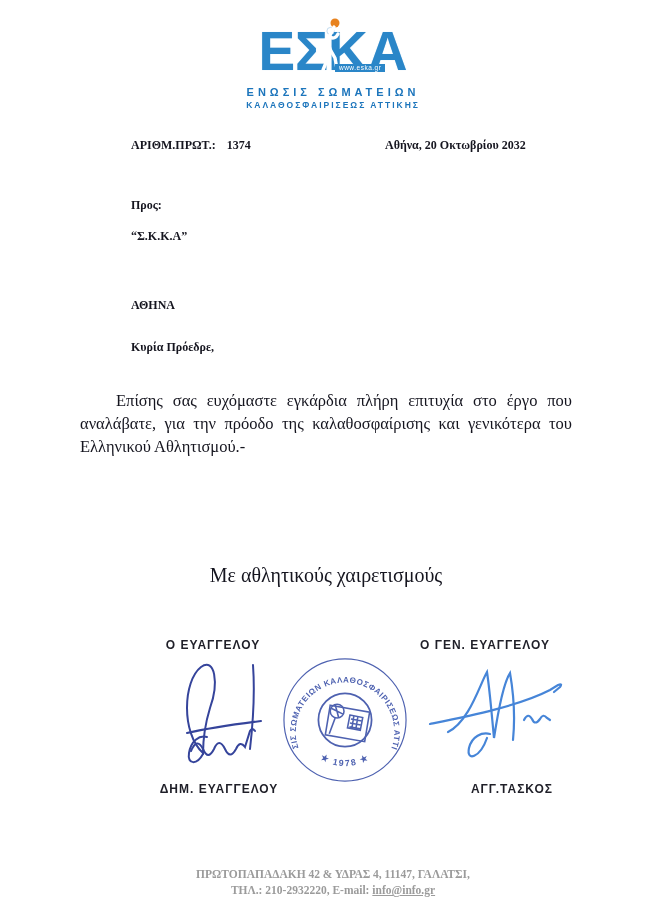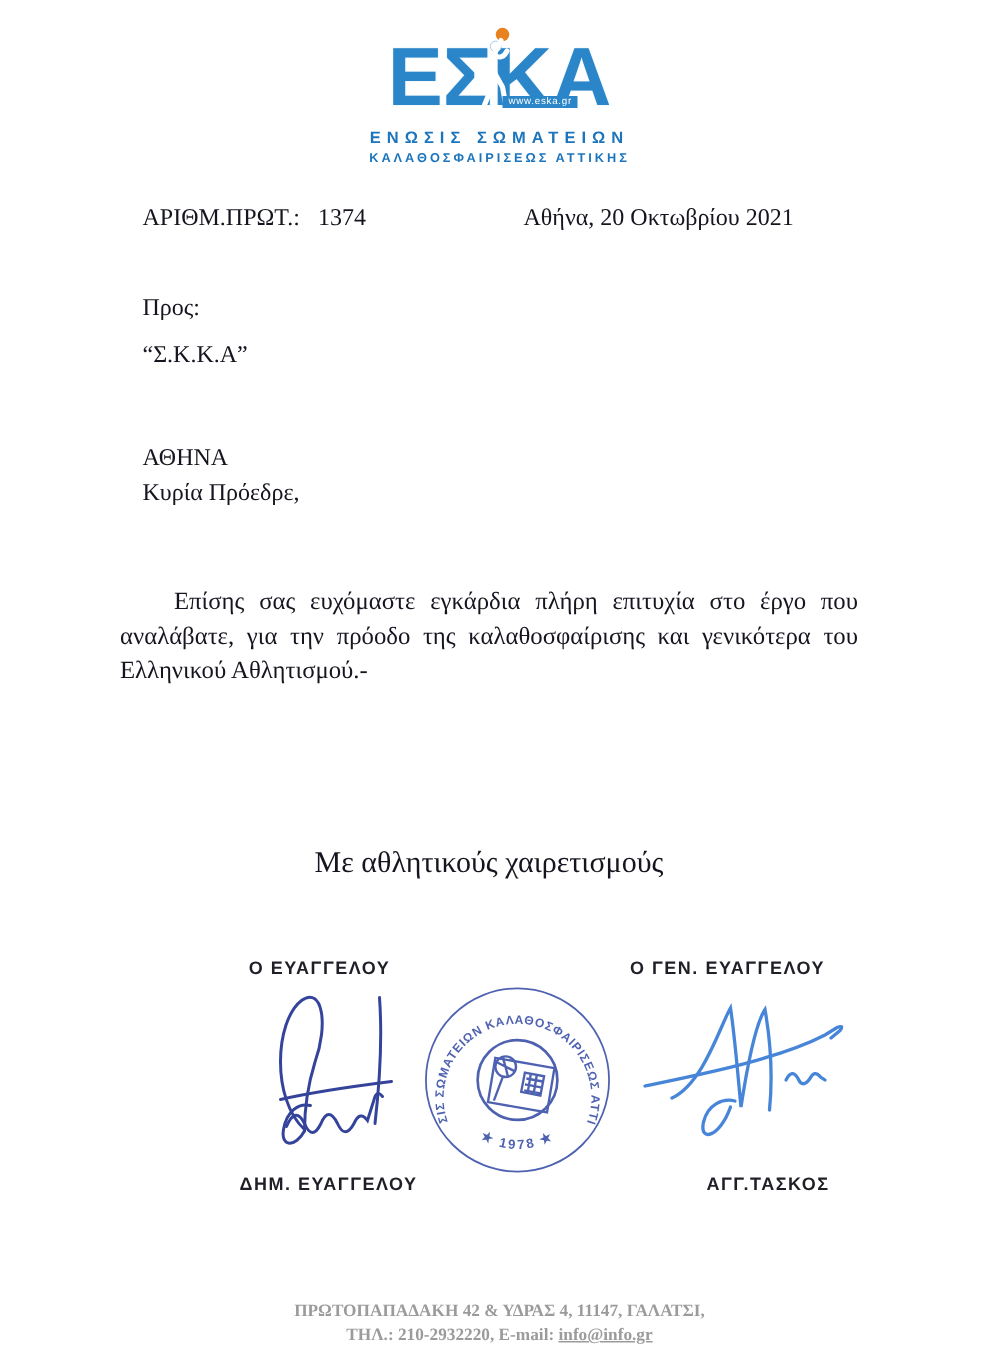--- a/index.html
+++ b/index.html
@@ -24,21 +24,21 @@
   .org1{
     margin-top:7px;font-family:"Liberation Sans","DejaVu Sans",sans-serif;
     font-weight:700;font-size:11px;letter-spacing:4px;color:#1c75bc;
   }
   .org2{
     margin-top:2px;font-family:"Liberation Sans","DejaVu Sans",sans-serif;
     font-weight:700;font-size:8.5px;letter-spacing:2px;color:#1c75bc;
   }
   
   .abs{position:absolute;}
-  .b16{font-weight:normal;font-size:16px;line-height:19px;}
+  .b16{font-weight:bold;font-size:12px;line-height:19px;margin-left:36px;}
   .body-text{
     left:80px;top:389px;width:492px;text-align:justify;
     font-size:16.5px;line-height:23px;
   }
   .body-text p{margin:0;text-indent:36px;}
   .closing{left:80px;top:564px;width:492px;text-align:center;font-size:20px;}
   .sig-title,.sig-name{
     font-family:"Liberation Sans","DejaVu Sans",sans-serif;
     font-weight:700;font-size:12px;letter-spacing:1px;color:#1f1f28;
     text-align:center;
@@ -71,27 +71,27 @@
       <span class="site-strip">www.eska.gr</span>
     </div>
     <div class="org1">ΕΝΩΣΙΣ ΣΩΜΑΤΕΙΩΝ</div>
     <div class="org2">ΚΑΛΑΘΟΣΦΑΙΡΙΣΕΩΣ ΑΤΤΙΚΗΣ</div>
   </div>
 
   <div class="abs b16" style="left:95px;top:136px;">
     <span>ΑΡΙΘΜ.ΠΡΩΤ.:</span>
     <span style="margin-left:8px;">1374</span>
   </div>
-  <div class="abs b16" style="left:349px;top:136px;">Αθήνα, 20 Οκτωβρίου 2021</div>
+  <div class="abs b16" style="left:349px;top:136px;">Αθήνα, 20 Οκτωβρίου 2032</div>
 
   <div class="abs b16" style="left:95px;top:196px;">Προς:</div>
   <div class="abs b16" style="left:95px;top:227px;">“Σ.Κ.Κ.Α”</div>
   <div class="abs b16" style="left:95px;top:296px;">ΑΘΗΝΑ</div>
 
-  <div class="abs b16" style="left:95px;top:319px;text-align:center;">Κυρία Πρόεδρε,</div>
+  <div class="abs b16" style="left:95px;top:338px;text-align:center;">Κυρία Πρόεδρε,</div>
 
   <div class="abs body-text">
     <p>Επίσης σας ευχόμαστε εγκάρδια πλήρη επιτυχία στο έργο που αναλάβατε, για την πρόοδο της καλαθοσφαίρισης και γενικότερα του Ελληνικού Αθλητισμού.-</p>
   </div>
 
   <div class="abs closing">Με αθλητικούς χαιρετισμούς</div>
 
   <div class="abs sig-title" style="left:133px;top:638px;width:160px;">Ο ΕΥΑΓΓΕΛΟΥ</div>
   <div class="abs sig-title" style="left:405px;top:638px;width:160px;">Ο ΓΕΝ. ΕΥΑΓΓΕΛΟΥ</div>
 

